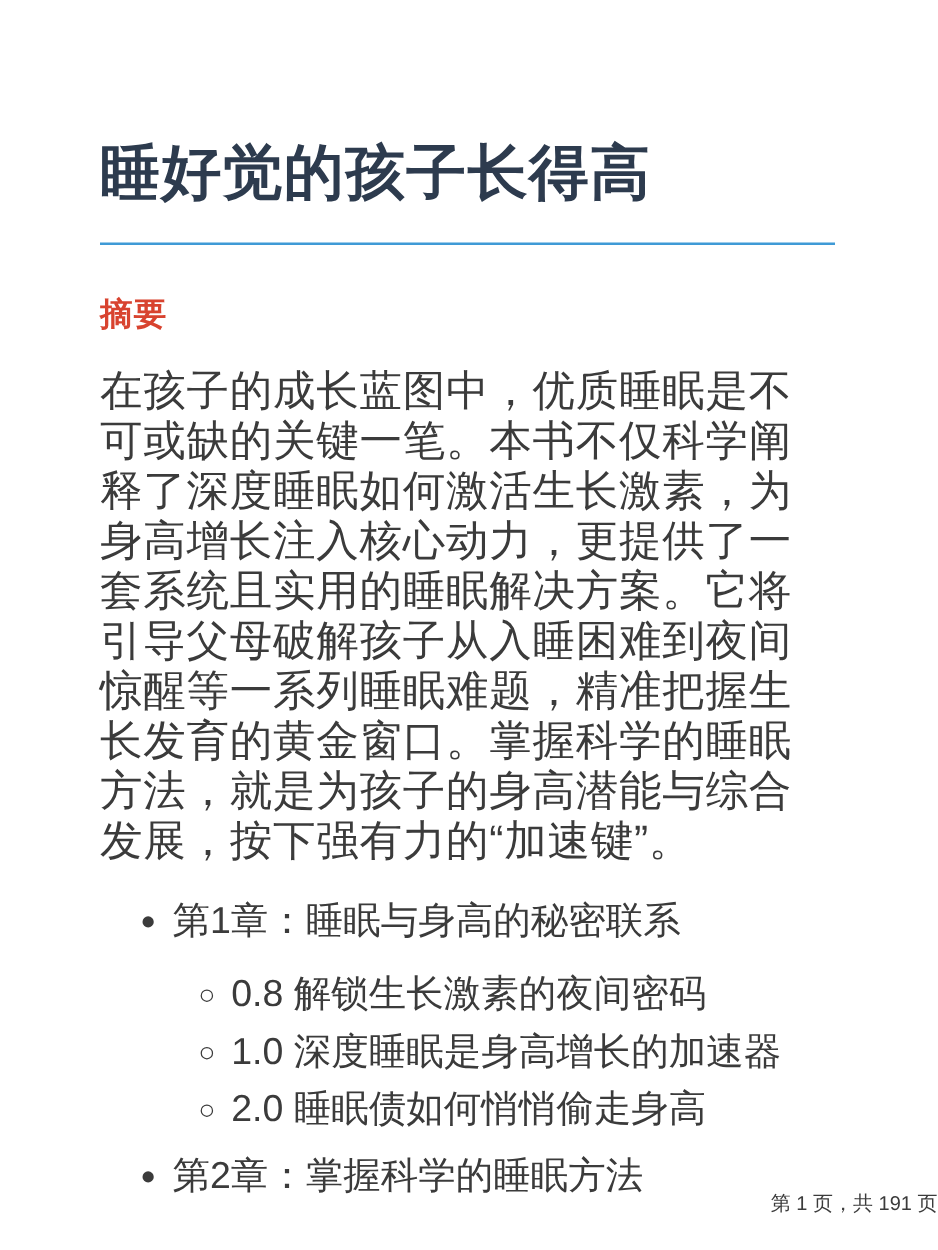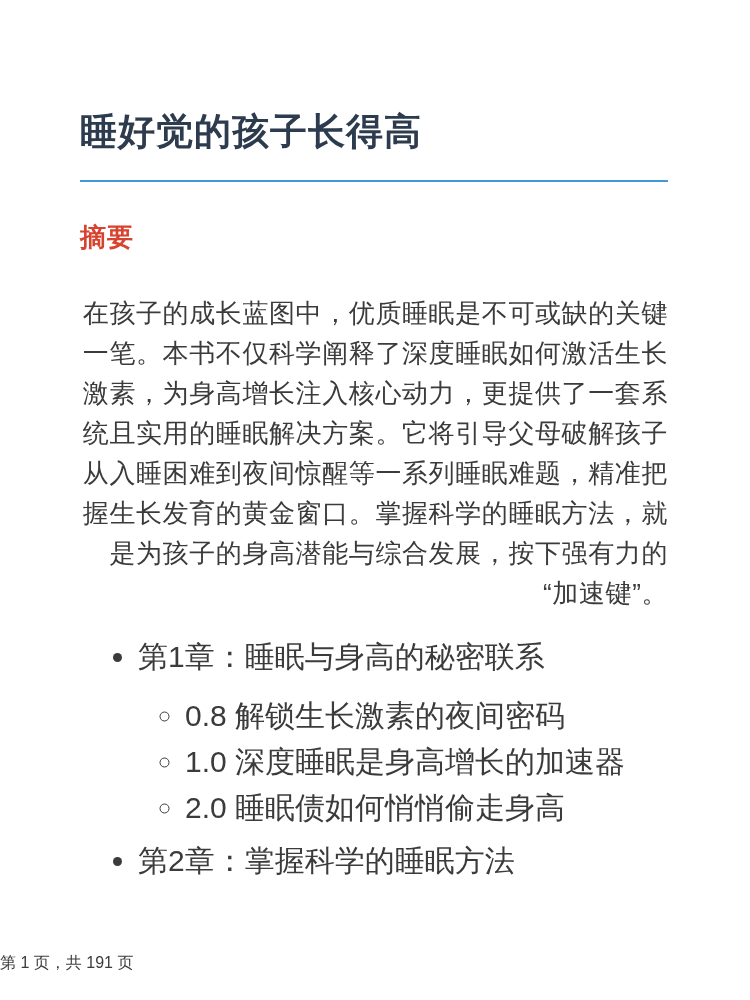--- a/index.html
+++ b/index.html
@@ -17,21 +17,21 @@
   }
   .page {
     box-sizing: border-box;
     width: 750px;
     height: 1000px;
     padding: 108px 82px 0 80px;
     position: relative;
   }
   .doc-title {
     margin: 0;
-    font-size: 37px;
+    font-size: 48px;
     line-height: 1.3;
     font-weight: bold;
     color: var(--title-color, #2d3b4e);
     letter-spacing: 1px;
   }
   .title-rule {
     margin-top: 24px;
     height: 2px;
     width: 100%;
     background: var(--rule-color, #3f9ad6);
@@ -41,26 +41,26 @@
     margin: 0;
     font-size: 26px;
     line-height: 1.2;
     font-weight: bold;
     color: var(--heading-color, #d8432f);
     letter-spacing: 1px;
   }
   .abstract-heading { margin-top: 40px; }
   .toc-heading { margin-top: 30px; }
   .abstract-text {
-    margin: 40px 0 0 0;
-    font-size: 26px;
+    margin: 25px 0 0 0;
+    font-size: 34px;
     line-height: 40px;
     letter-spacing: 0.6px;
     color: var(--body-color, #3b3b3b);
-    text-align: right;
+    text-align: left;
   }
   ul.toc-list {
     margin: 28px 0 0 0;
     padding: 0 0 0 58px;
     list-style: disc;
     font-size: 30px;
     line-height: 31px;
     color: var(--body-color, #3b3b3b);
   }
   ul.toc-list > li { margin-bottom: 14px; }
@@ -68,21 +68,21 @@
     margin: 28px 0 22px 0;
     padding: 0 0 0 47px;
     list-style: circle;
   }
   ul.toc-sublist > li { margin-bottom: 15px; }
   .page-footer {
     position: absolute;
     left: 0;
     bottom: 26px;
     width: 750px;
-    text-align: left;
+    text-align: right;
     font-size: 16px;
     color: #3b3b3b;
   }
 </style>
 </head>
 <body style="--title-color: #2d3b4e; --rule-color: #3f9ad6; --heading-color: #d8432f; --body-color: #3b3b3b;">
 
 <div class="page">
 
   <h1 class="doc-title">睡好觉的孩子长得高</h1>

